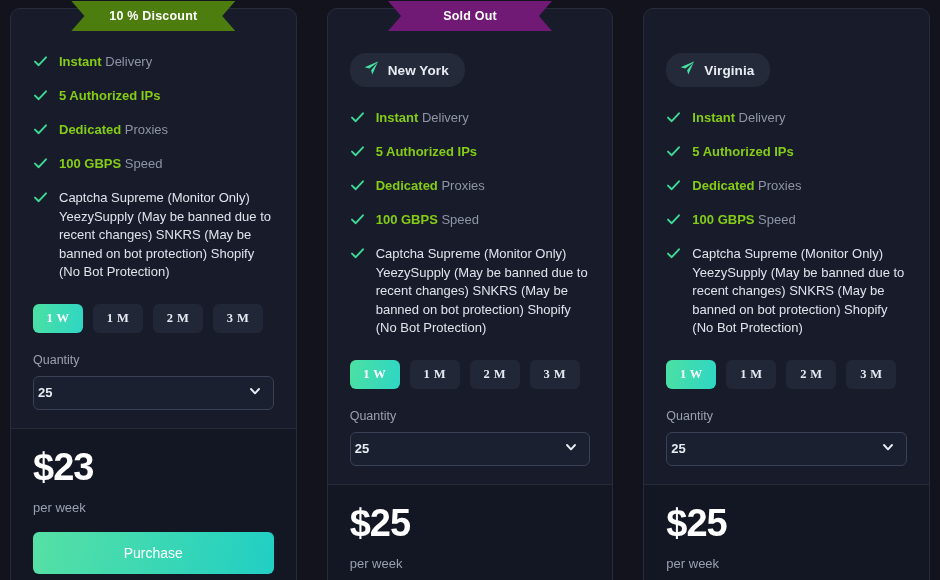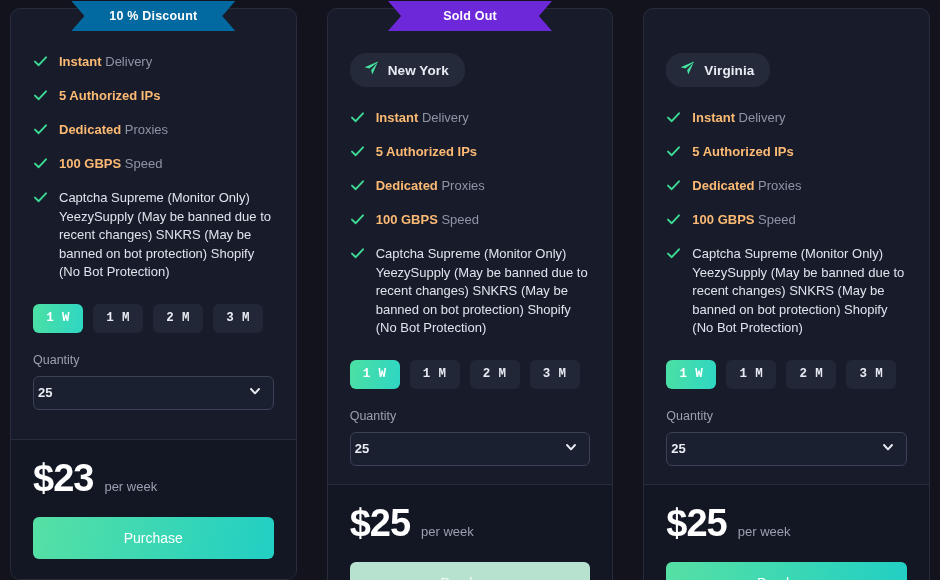--- a/index.html
+++ b/index.html
@@ -53,22 +53,22 @@
     display: flex;
     align-items: center;
     justify-content: center;
     font-size: 12.5px;
     font-weight: bold;
     color: #ffffff;
     letter-spacing: .2px;
     clip-path: polygon(0% 0%, 100% 0%, 92% 50%, 100% 100%, 0% 100%, 8% 50%);
     pointer-events: auto;
   }
-  .ribbon.green { background: #0369a1; }
-  .ribbon.red   { background: #6d28d9; }
+  .ribbon.green { background: #4d7c0f; }
+  .ribbon.red   { background: #701a75; }
 
   
   .card-body {
     padding: 44px 22px 18px 22px;
     flex: 1 1 auto;
   }
 
   
   .loc-badge {
     display: inline-flex;
@@ -95,38 +95,38 @@
     gap: 11px;
     margin-bottom: 14px;
   }
   .feature:last-child { margin-bottom: 0; }
   .check { flex: 0 0 auto; margin-top: 1px; display: block; }
   .feat-text {
     font-size: 13px;
     line-height: 18.5px;
     color: #8e94a6;
   }
-  .feat-text .strong { color: #fdba74; font-weight: bold; text-align: center; }
+  .feat-text .strong { color: #84cc16; font-weight: bold; text-align: center; }
   .feat-text.plain { color: #dfe3ec; }
 
   
   .durations {
     display: flex;
     gap: 10px;
     margin-top: 22px;
   }
   .dur {
     min-width: 50px;
     height: 29px;
     padding: 0 13px;
     border: none;
     border-radius: 6px;
     background: #222738;
     color: #e7eaf2;
-    font-family: Liberation Mono, monospace;
+    font-family: Liberation Serif, serif;
     font-size: 12.5px;
     font-weight: bold;
     letter-spacing: .4px;
     cursor: pointer;
   }
   .dur.active {
     background: linear-gradient(100deg, #4ce0a3 0%, #2ed6c4 100%);
     color: #ffffff;
   }
 
@@ -167,20 +167,21 @@
     border-top: 1px solid #272c3d;
     background: #131724;
     border-radius: 0 0 9px 9px;
     padding: 17px 22px 20px 22px;
   }
   .price-row {
     display: flex;
     align-items: baseline;
     gap: 11px;
     margin-bottom: 17px;
+    flex-direction: column;
   }
   .price {
     font-size: 38px;
     font-weight: bold;
     color: #ffffff;
     letter-spacing: -1px;
   }
   .price-per {
     font-size: 13px;
     color: #9aa0b1;

